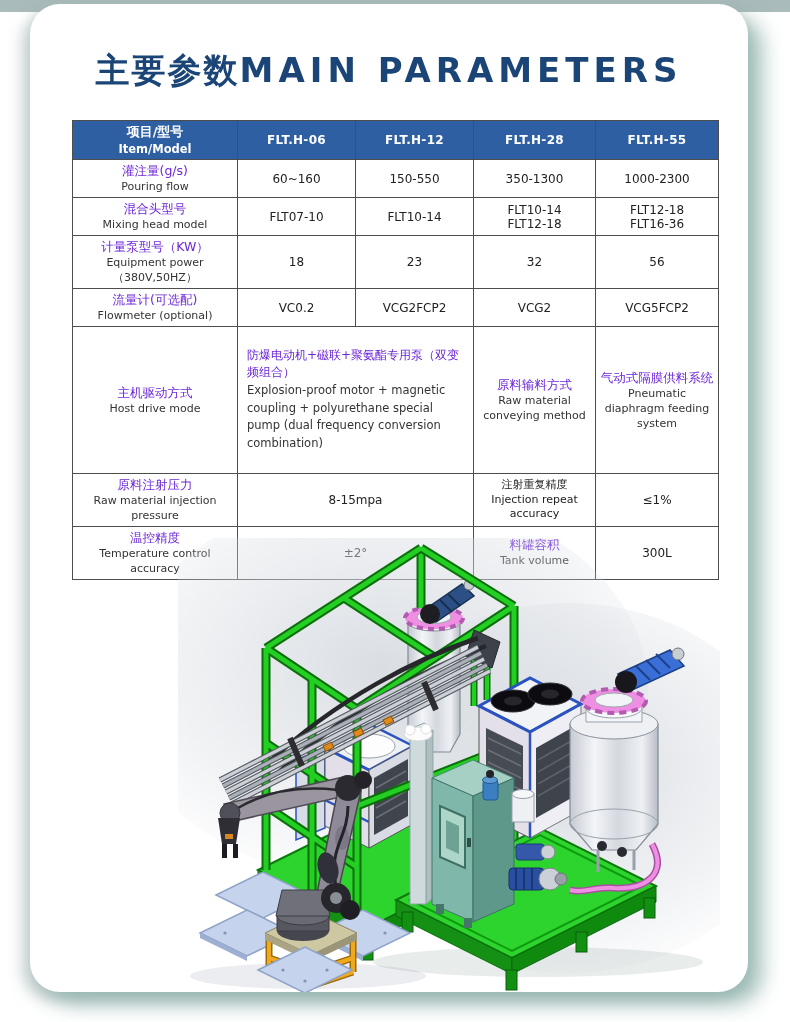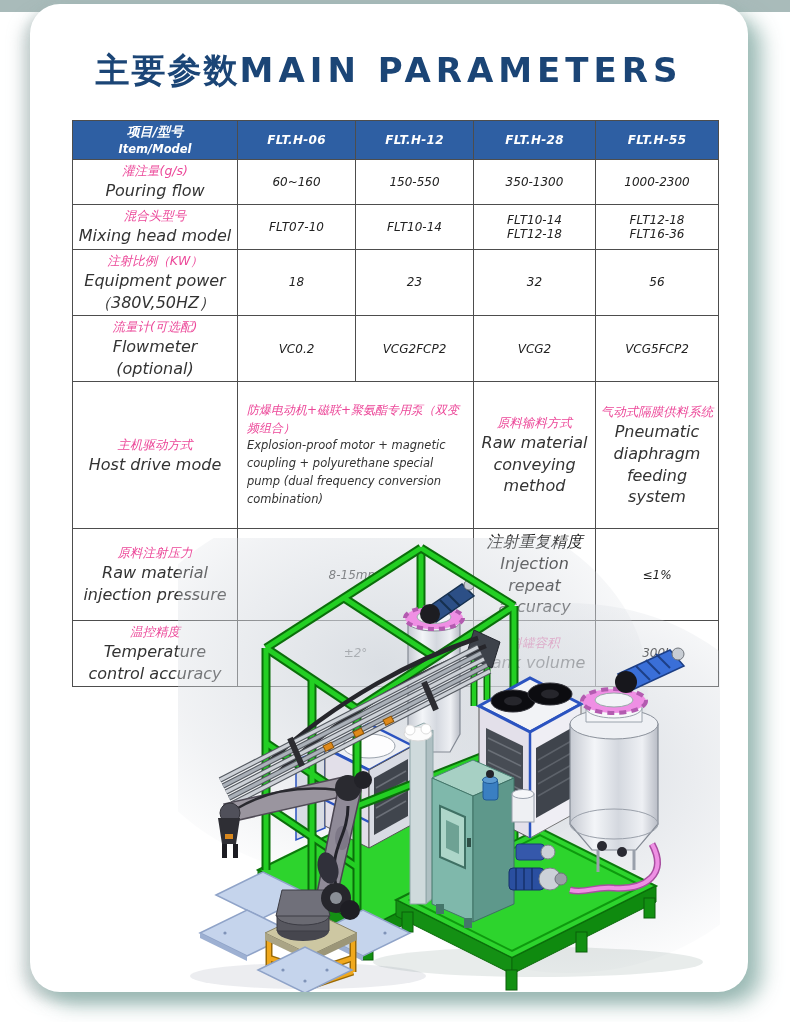--- a/index.html
+++ b/index.html
@@ -9,28 +9,28 @@
   }
   .top-band{position:absolute;left:0;top:0;width:790px;height:12px;background:#a9bbba;}
   .card{
     position:absolute;left:30px;top:4px;width:718px;height:988px;background:#ffffff;
     border-radius:30px;overflow:hidden;
     box-shadow:14px 12px 20px rgba(146,180,174,.85),-9px 8px 14px rgba(168,182,182,.5),0 5px 12px rgba(158,184,179,.4);
   }
   .title{margin:44px 0 0 0;text-align:center;color:#1b4576;font-weight:bold;white-space:nowrap;}
   .title .zh-t{font-size:34px;letter-spacing:2px;}
   .title .en-t{font-size:34px;letter-spacing:5px;}
-  table.spec{border-collapse:collapse;table-layout:fixed;width:646px;margin:26px 0 0 42px;font-style:italic;}
+  table.spec{border-collapse:collapse;table-layout:fixed;width:646px;margin:26px 0 0 42px;}
   .spec td,.spec th{border:1px solid #4d4d4d;text-align:center;vertical-align:middle;padding:2px 4px;color:#222;}
   .spec th{background:#2e5fa3;color:#fff;font-weight:bold;}
   .spec th .zh{font-size:13px;color:#fff;}
   .spec th .en{font-size:11.5px;color:#fff;}
   .spec .model{font-size:12px;letter-spacing:.3px;}
-  .zh{font-size:12.5px;color:#ec4899;line-height:1.45;}
-  .en{font-size:16px;color:#333;line-height:1.35;}
+  .zh{font-size:12.5px;color:#6d28d9;line-height:1.45;}
+  .en{font-size:11px;color:#333;line-height:1.35;}
   .val{font-size:12px;color:#222;}
   .two span{display:inline-block;margin:0 7px;}
   .drive-cell{text-align:left !important;padding:20px 9px !important;}
   .drive-cell .zh{font-size:12px;}
   .drive-cell .en{font-size:11.5px;line-height:1.55;}
   tr.r38{height:38px;} tr.r36{height:36px;} tr.r50{height:50px;}
   tr.r34{height:34px;} tr.r66{height:66px;}
   .machine{position:absolute;left:148px;top:534px;width:542px;height:455px;}
 </style>
 </head>
@@ -76,21 +76,21 @@
         <div class="zh">混合头型号</div>
         <div class="en">Mixing head model</div>
       </td>
       <td class="val">FLT07-10</td>
       <td class="val">FLT10-14</td>
       <td class="val two"><span>FLT10-14</span><span>FLT12-18</span></td>
       <td class="val two"><span>FLT12-18</span><span>FLT16-36</span></td>
     </tr>
     <tr class="r36">
       <td>
-        <div class="zh">注射比例（KW）</div>
+        <div class="zh">计量泵型号（KW）</div>
         <div class="en">Equipment power（380V,50HZ）</div>
       </td>
       <td class="val">18</td>
       <td class="val">23</td>
       <td class="val">32</td>
       <td class="val">56</td>
     </tr>
     <tr class="r34">
       <td>
         <div class="zh">流量计(可选配)</div>

